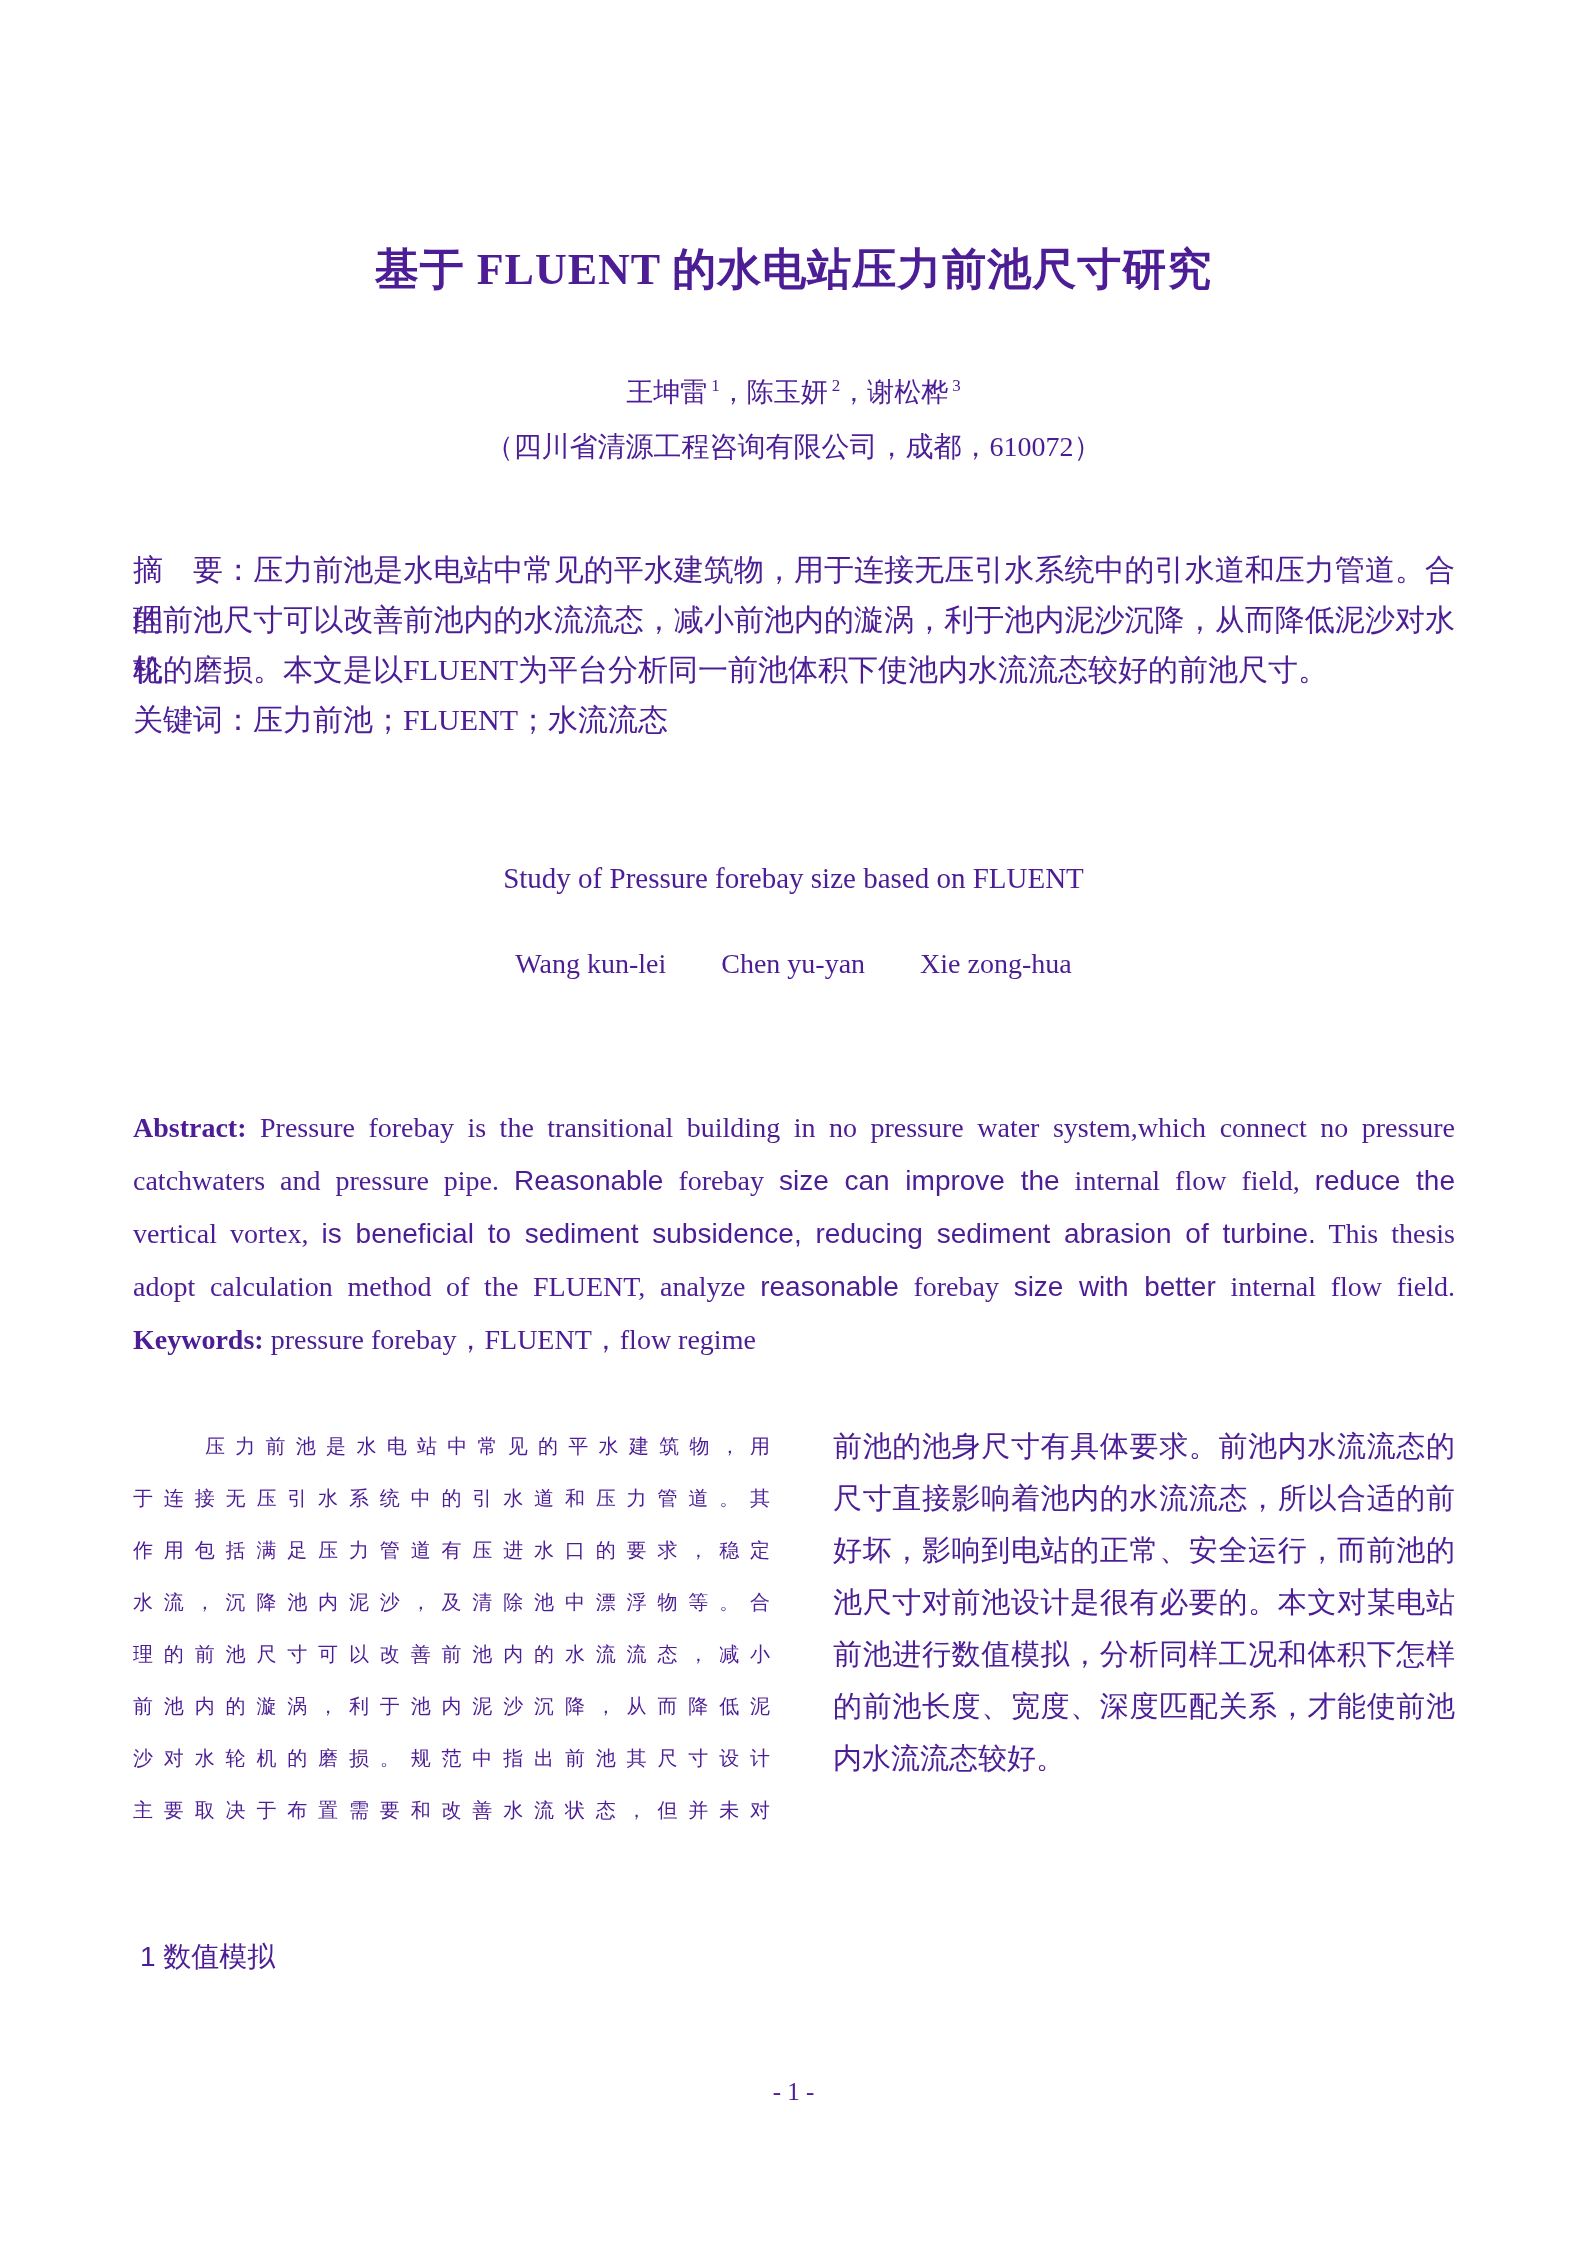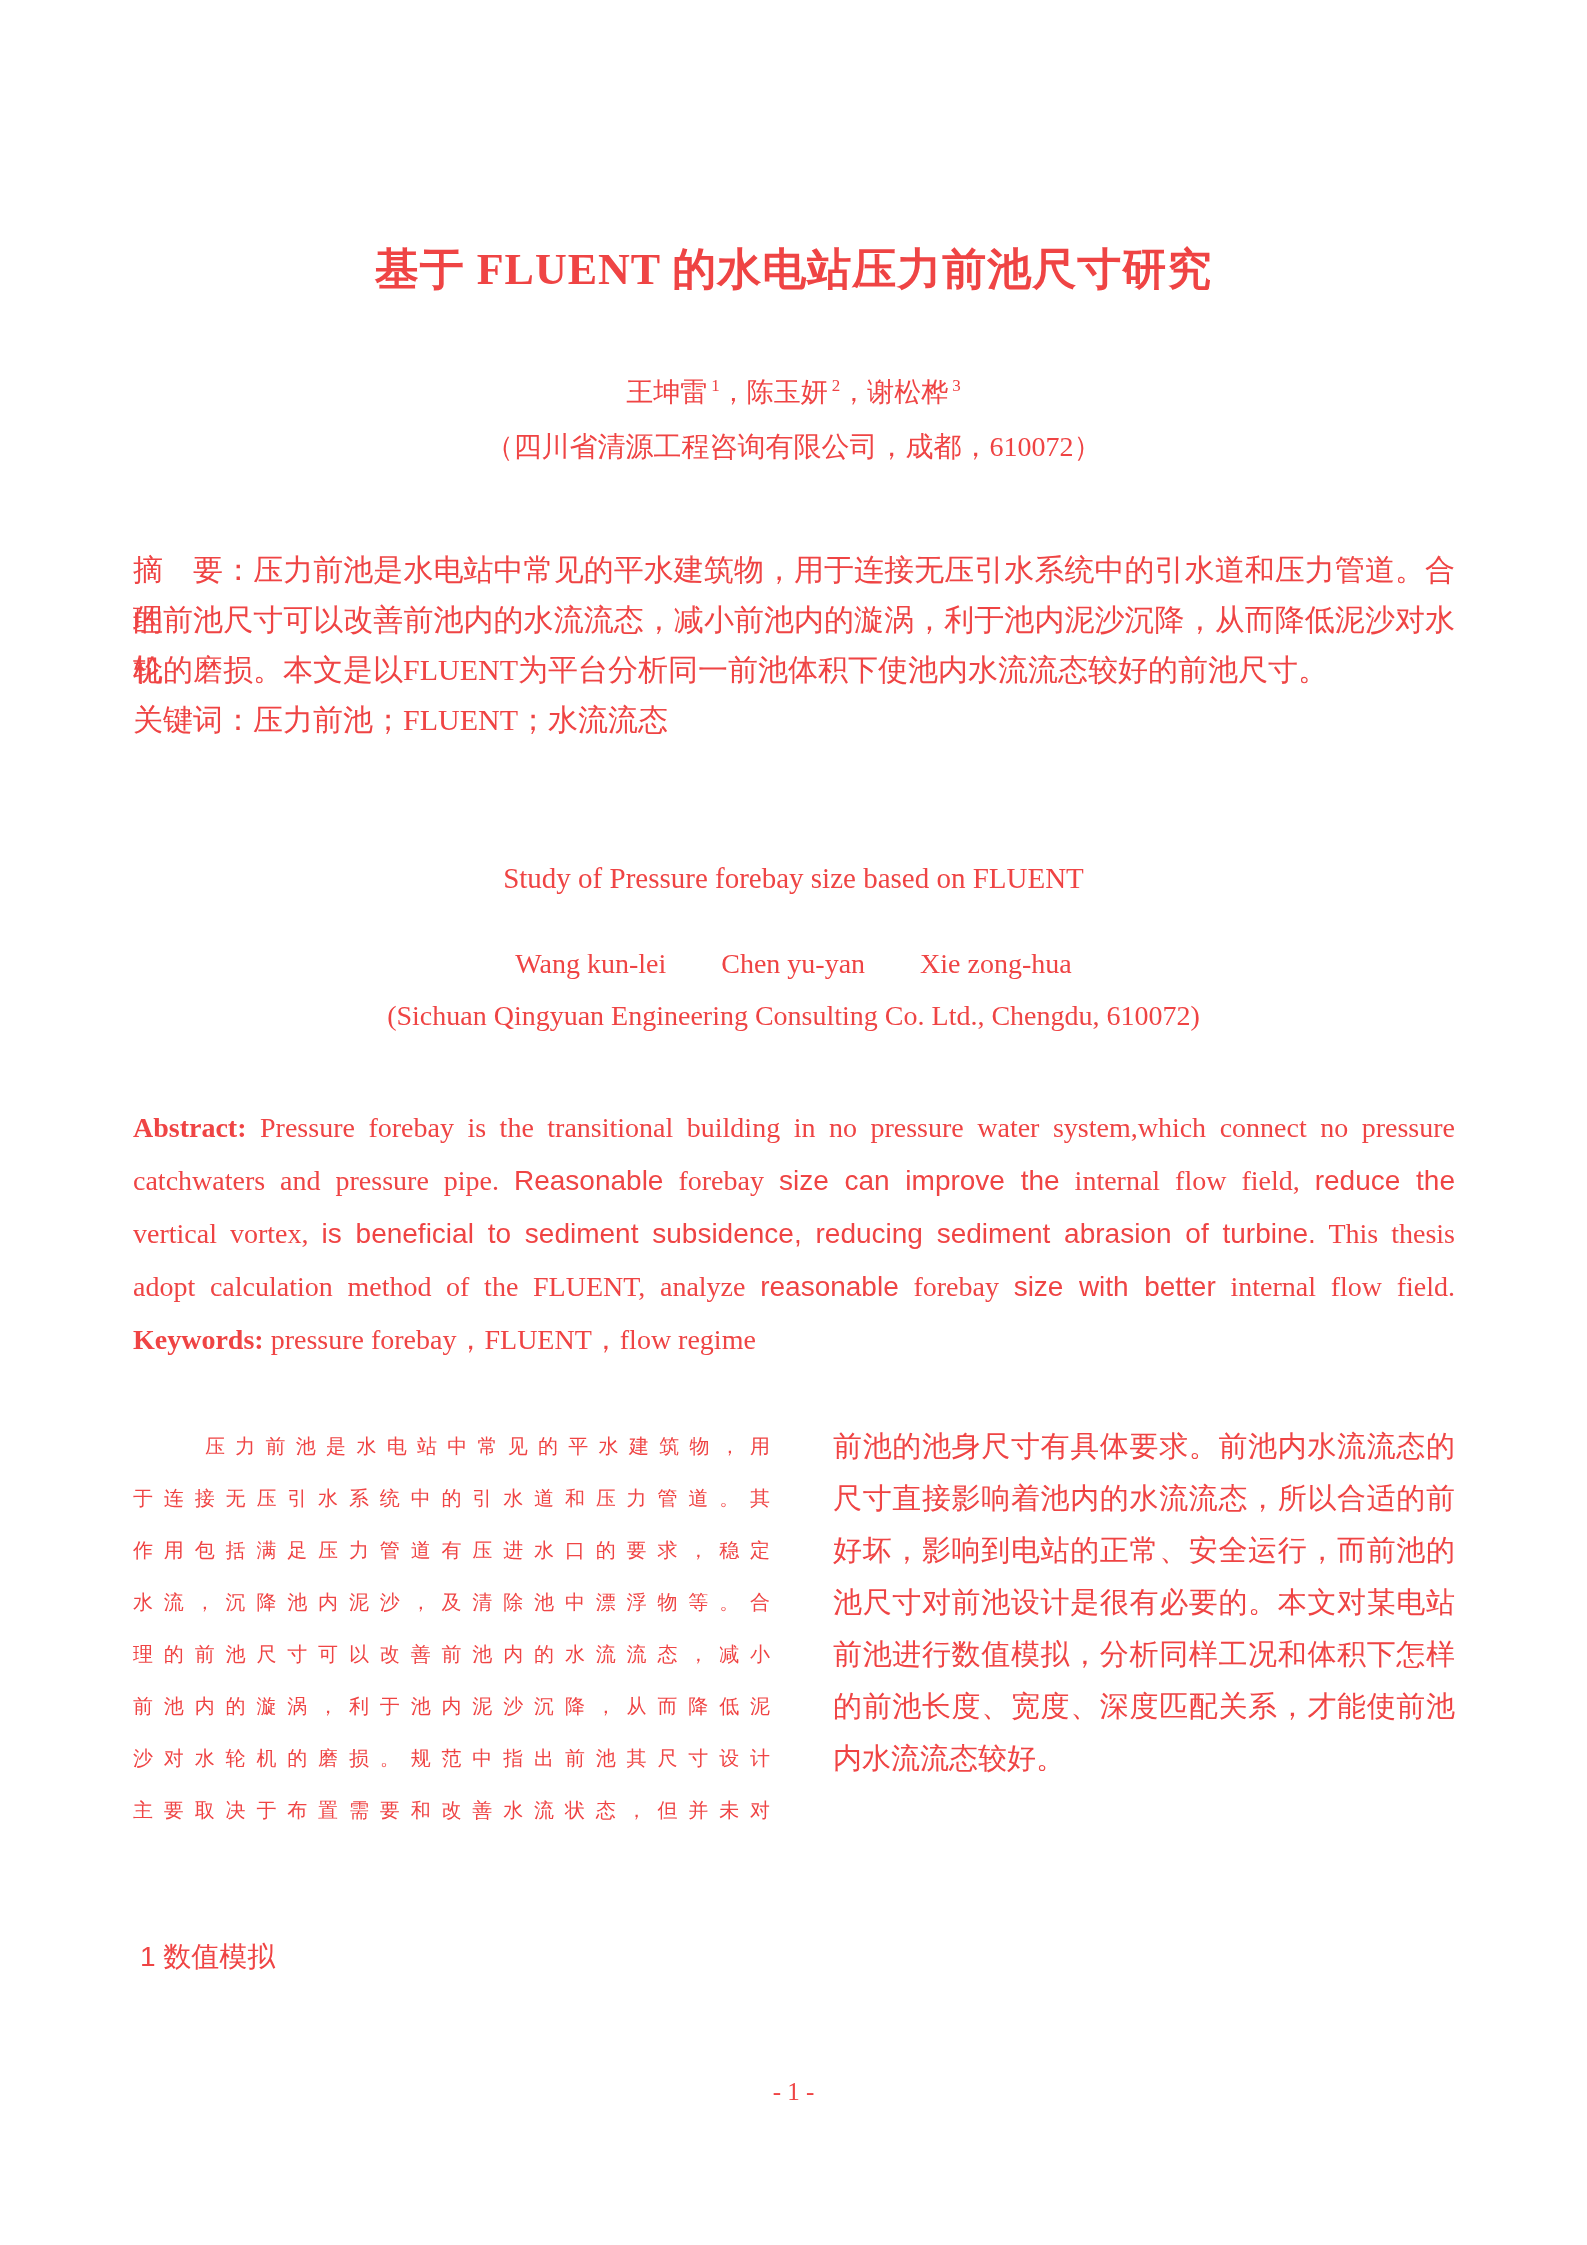--- a/index.html
+++ b/index.html
@@ -1,18 +1,18 @@
 <!DOCTYPE html>
 <html><head>
 <meta charset="utf-8">
 <style>
   html,body { margin:0; padding:0; background:#e8e8e8; }
   .page {
     position:relative; width:1587px; height:2245px; margin:0 auto;
-    background:#ffffff; color:#ef4444;
+    background:#ffffff; color:#4c1d95;
     font-family:"Liberation Serif","DejaVu Serif",serif;
     overflow:hidden;
   }
   .center { position:absolute; left:0; width:100%; text-align:center; }
   .abs { position:absolute; }
   .sans { font-family:"Liberation Sans","DejaVu Sans",sans-serif; }
   .bold { font-weight:bold; }
   .l50 { height:50px; line-height:50px; }
   .l52 { height:52px; line-height:52px; }
   .l53 { height:53px; line-height:53px; }
@@ -56,21 +56,20 @@
   </div>
 
   <div id="title-en" class="center">Study of Pressure forebay size based on FLUENT</div>
 
   <div id="authors-en" class="center">
     <span class="au-name">Wang kun-lei</span>
     <span class="au-name">Chen yu-yan</span>
     <span class="au-name">Xie zong-hua</span>
   </div>
 
-  <div id="affil-en" class="center">(Sichuan Qingyuan Engineering Consulting Co. Ltd., Chengdu, 610072)</div>
 
   <div id="abs-en" class="abs">
     <div class="l53 jl"><span class="bold">Abstract:</span><span> Pressure forebay is the transitional building in no pressure water system,which connect no pressure</span></div>
     <div class="l53 jl"><span>catchwaters and pressure pipe. </span><span class="sans">Reasonable</span><span> forebay </span><span class="sans">size can improve the</span><span> internal flow field, </span><span class="sans">reduce the</span></div>
     <div class="l53 jl"><span>vertical vortex, </span><span class="sans">is beneficial to sediment subsidence, reducing sediment abrasion of turbine.</span><span> This thesis</span></div>
     <div class="l53 jl"><span>adopt calculation method of the FLUENT, analyze </span><span class="sans">reasonable</span><span> forebay </span><span class="sans">size with better</span><span> internal flow field.</span></div>
     <div class="l53"><span class="bold">Keywords:</span><span> pressure forebay，FLUENT，flow regime</span></div>
   </div>
 
   <div id="col-left" class="abs">

